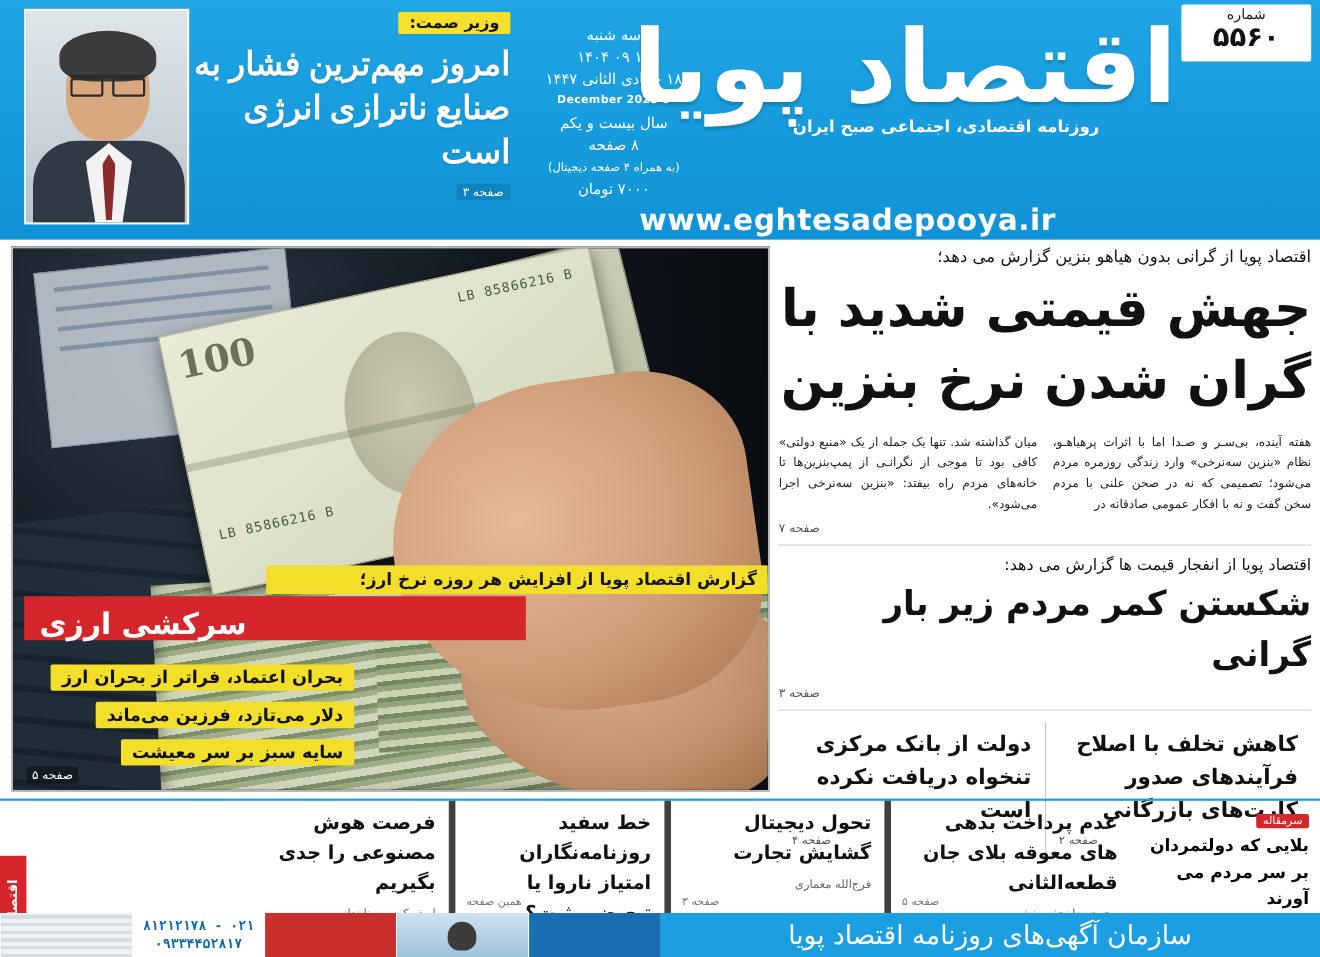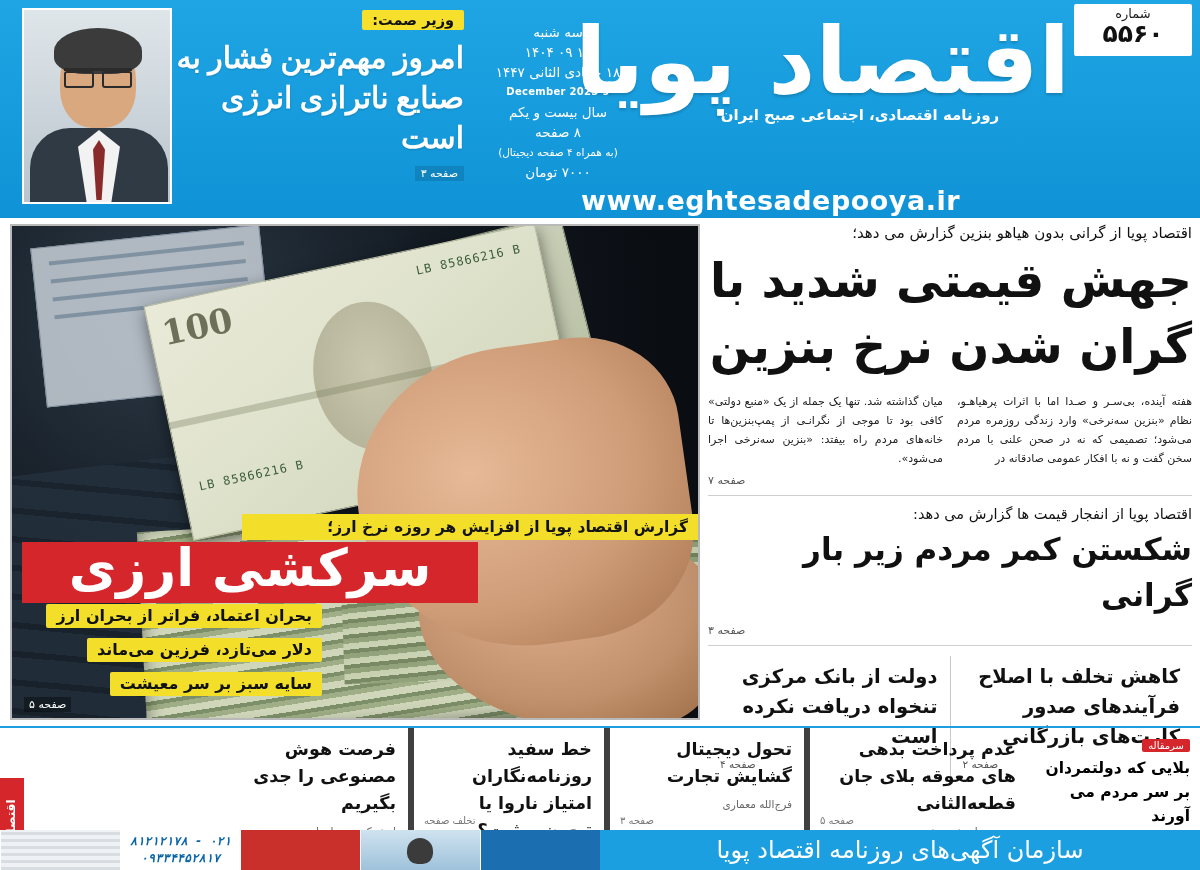--- a/index.html
+++ b/index.html
@@ -181,23 +181,23 @@
   }
   .doc-paper .ln { height:4px; background:#9fb2c3; margin:14px 16px; }
 
   
   .photo-caption-bar {
     position:absolute; right:0; left:10px; top:288px; height:26px;
     background:#f3df2a; color:#141414; font-size:15.5px; font-weight:bold;
     line-height:26px; padding:0 10px; text-align:right; width:456px;
   }
   .photo-title {
-    position:absolute; left:10px; top:316px; width:456px; height:61px;
-    background:#d4262b; color:#fff; font-size:52px; font-weight:bold;
-    line-height:52px; text-align:center; padding:0 14px;
+    position:absolute; left:10px; top:316px; width:456px; height:40px;
+    background:#d4262b; color:#fff; font-size:27px; font-weight:bold;
+    line-height:52px; text-align:left; padding:0 14px;
   }
   .bullets { position:absolute; left:10px; top:378px; width:300px; }
   .bullets li {
     list-style:none; background:#f3df2a; color:#111; font-size:16px;
     font-weight:bold; display:inline-block; padding:2px 10px 3px 10px;
     margin-bottom:10px; border-radius:2px; text-align:right; white-space:nowrap;
   }
   .photo-page {
     position:absolute; left:12px; bottom:6px; font-size:11px; color:#fff;
     background:rgba(0,0,0,.35); padding:1px 5px;
@@ -270,21 +270,21 @@
   .ad-banner {
     position: absolute; left: 0; top: 612px; width: 1200px; height: 40px;
     background: #1b9fe0; display: flex; direction: rtl; align-items: center;
   }
   .ad-banner .ad-title {
     flex: 1; color: #fff; font-size: 24px; font-weight: normal; text-align: center;
   }
   .ad-thumbs { display: flex; direction: rtl; height: 40px; }
   .ad-thumb {
     width: 120px; height: 40px; border-left: 1px solid #fff;
-    background: #e9eef2; position: relative; overflow: hidden; font-style: italic;
+    background: #e9eef2; position: relative; overflow: hidden;
   }
   .ad-thumb.phone { background:#fff; color:#0b66a8; font-size:12px; font-weight:bold;
     font-family:"DejaVu Sans Mono", monospace; text-align:center; line-height:17px; padding-top:3px; letter-spacing:.5px;}
   .ad-thumb.news { background: repeating-linear-gradient(0deg,#d8dde1 0 3px,#eef2f5 3px 7px); }
   .ad-thumb.red-strip { background:#c9302c; }
   .ad-thumb.person { background: linear-gradient(180deg,#cfe2f0,#9fc2da); }
   .ad-thumb.person:after {
     content:""; position:absolute; left:46px; top:8px; width:26px; height:26px;
     background:#3b3b3b; border-radius:50% 50% 40% 40%;
   }
@@ -428,21 +428,21 @@
 
       <div class="bstory col-w2">
         <div class="t">تحول دیجیتال گشایش تجارت</div>
         <div class="byline">فرج‌الله معماری</div>
         <div class="pg">صفحه ۳</div>
       </div>
 
       <div class="bstory col-w3">
         <div class="t">خط سفید روزنامه‌نگاران امتیاز ناروا یا تبعیض مثبت؟</div>
         <div class="byline">تبسم نمازی</div>
-        <div class="pg">تخلف صفحه</div>
+        <div class="pg">همین صفحه</div>
       </div>
 
       <div class="bstory col-w4">
         <div class="t">فرصت هوش مصنوعی را جدی بگیریم</div>
         <div class="byline">ابوذر کریمی پنابندانی</div>
         <div class="pg"></div>
       </div>
     </div>
 
     <div class="side-red">

